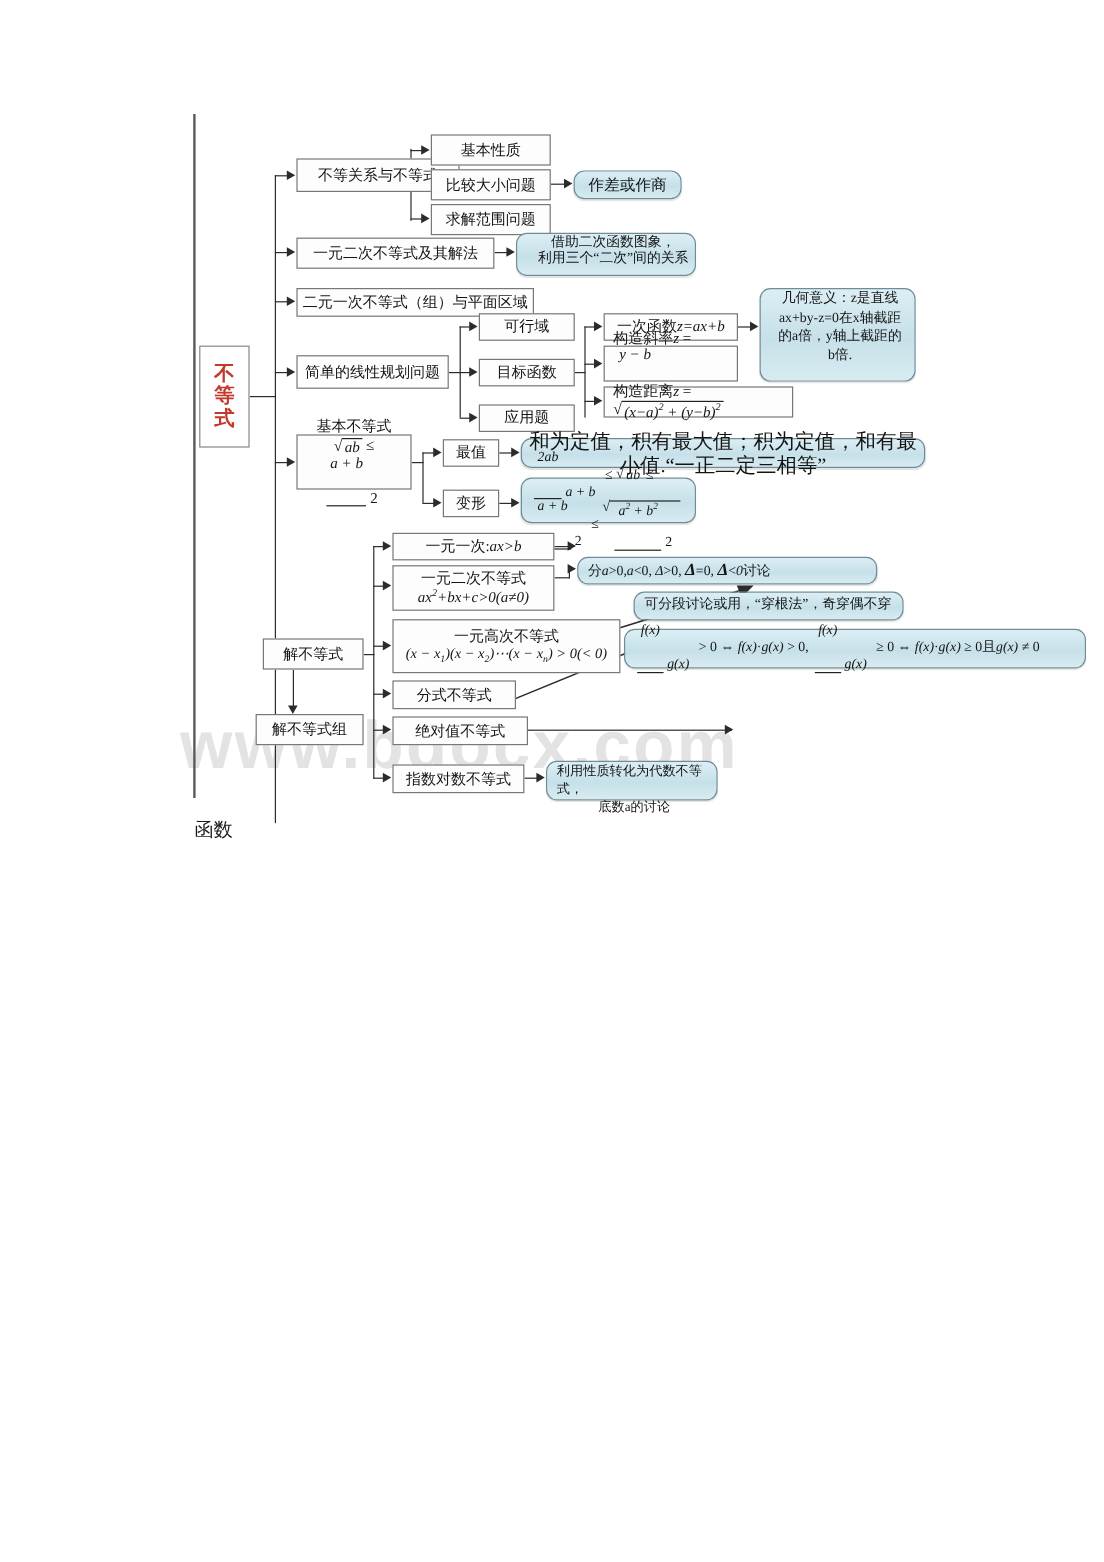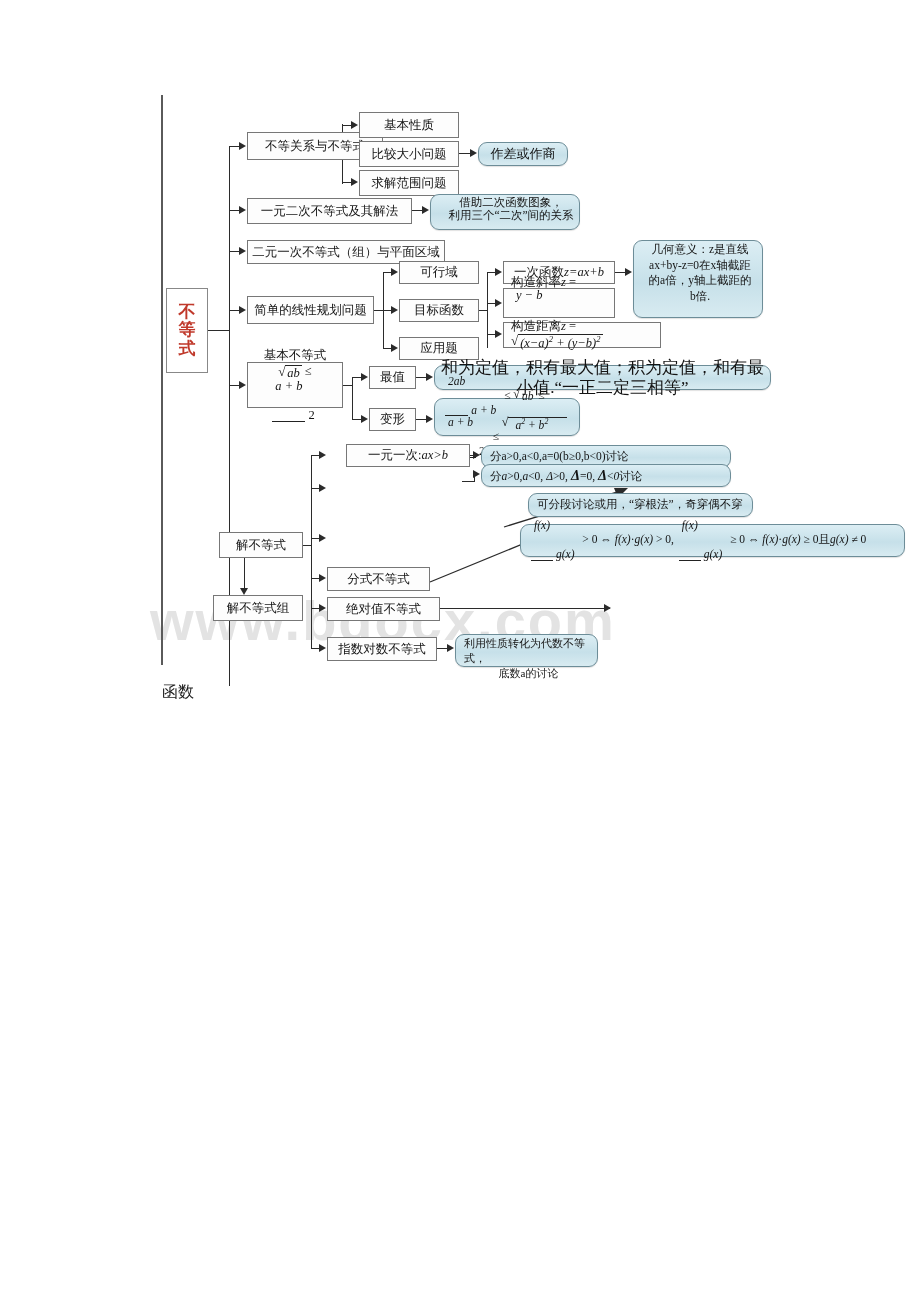--- a/index.html
+++ b/index.html
@@ -263,38 +263,47 @@
 
   <div class="ln lnv" style="left:244px;top:558px;height:31px;"></div>
   <div class="arwd" style="left:240px;top:588px;"></div>
   <div class="node" style="left:213px;top:595px;width:90px;height:26px;">解不等式组</div>
 
   <div class="ln lnh" style="left:303px;top:545px;width:9px;"></div>
   <div class="ln lnv" style="left:311px;top:455px;height:194px;"></div>
 
   <div class="ln lnh" style="left:311px;top:455px;width:10px;"></div>
   <div class="arw" style="left:319px;top:451px;"></div>
-  <div class="node" style="left:346px;top:444px;width:124px;height:23px;text-align:center;">
+  <div class="node" style="left:327px;top:444px;width:135px;height:23px;text-align:center;">
     <span>一元一次:<span class="mi">ax&gt;b</span></span>
   </div>
   <div class="ln lnh" style="left:462px;top:455px;width:13px;"></div>
   <div class="arw" style="left:473px;top:451px;"></div>
-  <div class="node cyan leftal" style="left:481px;top:445px;width:250px;height:23px;font-size:11.5px;">分a&gt;0,a&lt;0,a=0(b≥0,b&lt;0)讨论</div>
 
   <div class="ln lnh" style="left:311px;top:488px;width:10px;"></div>
   <div class="arw" style="left:319px;top:484px;"></div>
+  <div class="node multiline" style="left:327px;top:471px;width:135px;height:38px;">
+    <div>一元二次不等式</div>
+    <div><span class="mi">ax<sup>2</sup>+bx+c&gt;0(a≠0)</span></div>
+  </div>
   <div class="ln lnh" style="left:462px;top:481px;width:13px;"></div>
   <div class="ln lnv" style="left:474px;top:474px;height:8px;"></div>
   <div class="arw" style="left:473px;top:470px;"></div>
   <div class="node cyan leftal" style="left:481px;top:464px;width:250px;height:23px;font-size:11.5px;">
     <span>分<span class="mi">a</span>&gt;0,<span class="mi">a</span>&lt;0, <span class="mi">Δ</span>&gt;0, <span class="big mi">Δ</span>=0, <span class="big mi">Δ</span>&lt;<span class="mi">0</span>讨论</span>
   </div>
 
   <div class="ln lnh" style="left:311px;top:538px;width:10px;"></div>
   <div class="arw" style="left:319px;top:534px;"></div>
+  <div class="node multiline" style="left:327px;top:516px;width:190px;height:45px;">
+    <div>一元高次不等式</div>
+    <div style="font-size:12px;">
+      <span class="mi">(x − x<sub>1</sub>)(x − x<sub>2</sub>)⋯(x − x<sub>n</sub>) &gt; 0(&lt; 0)</span>
+    </div>
+  </div>
 
   <svg class="diag" style="left:500px;top:485px;width:130px;height:45px;" viewBox="0 0 130 45">
     <line x1="4" y1="42" x2="120" y2="6" stroke="#2b2b2b" stroke-width="1.3"></line>
     <polygon points="128,3 114,3 118,13" fill="#2b2b2b"></polygon>
   </svg>
   <div class="node cyan leftal" style="left:528px;top:493px;width:225px;height:24px;font-size:11.5px;">可分段讨论或用，“穿根法”，奇穿偶不穿</div>
 
   <div class="ln lnh" style="left:311px;top:578px;width:10px;"></div>
   <div class="arw" style="left:319px;top:574px;"></div>
   <div class="node" style="left:327px;top:567px;width:103px;height:24px;">分式不等式</div>

